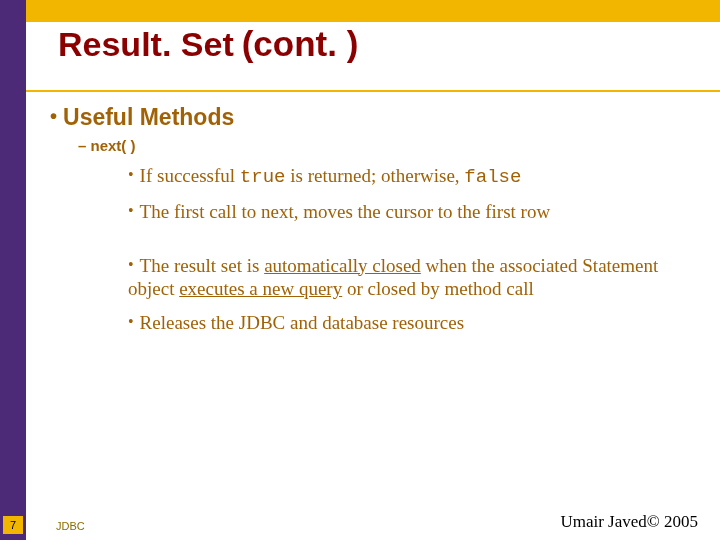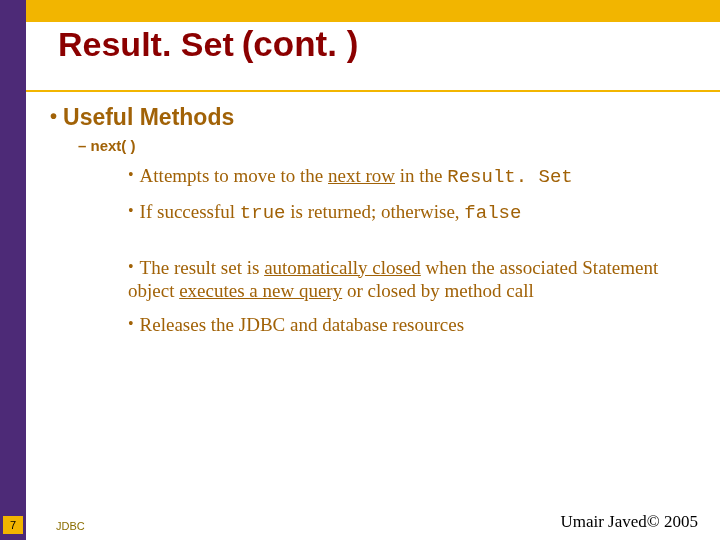--- a/index.html
+++ b/index.html
@@ -142,28 +142,28 @@
   <div class="rule"></div>
 
   <div class="content">
 
     <div class="lvl1">
       <span class="disc">•</span><span>Useful Methods</span>
     </div>
 
     <div class="lvl2">– next( )</div>
 
-    <div class="lvl3">
-      <span class="disc">•</span><span>Attempts to move to the </span><span class="ul">next row</span><span> in the </span><span class="mono">Result. Set</span>
-    </div>
 
     <div class="lvl3">
       <span class="disc">•</span><span>If successful </span><span class="mono">true</span><span> is returned; otherwise, </span><span class="mono">false</span>
     </div>
 
+    <div class="lvl3">
+      <span class="disc">•</span><span>The first call to next, moves the cursor to the first row</span>
+    </div>
 
     <div class="gap"></div>
 
 
     <div class="lvl3">
       <span class="disc">•</span><span>The result set is </span><span class="ul">automatically closed</span><span> when the associated Statement object </span><span class="ul">executes a new query</span><span> or closed by method call</span>
     </div>
 
     <div class="lvl3">
       <span class="disc">•</span><span>Releases the JDBC and database resources</span>

